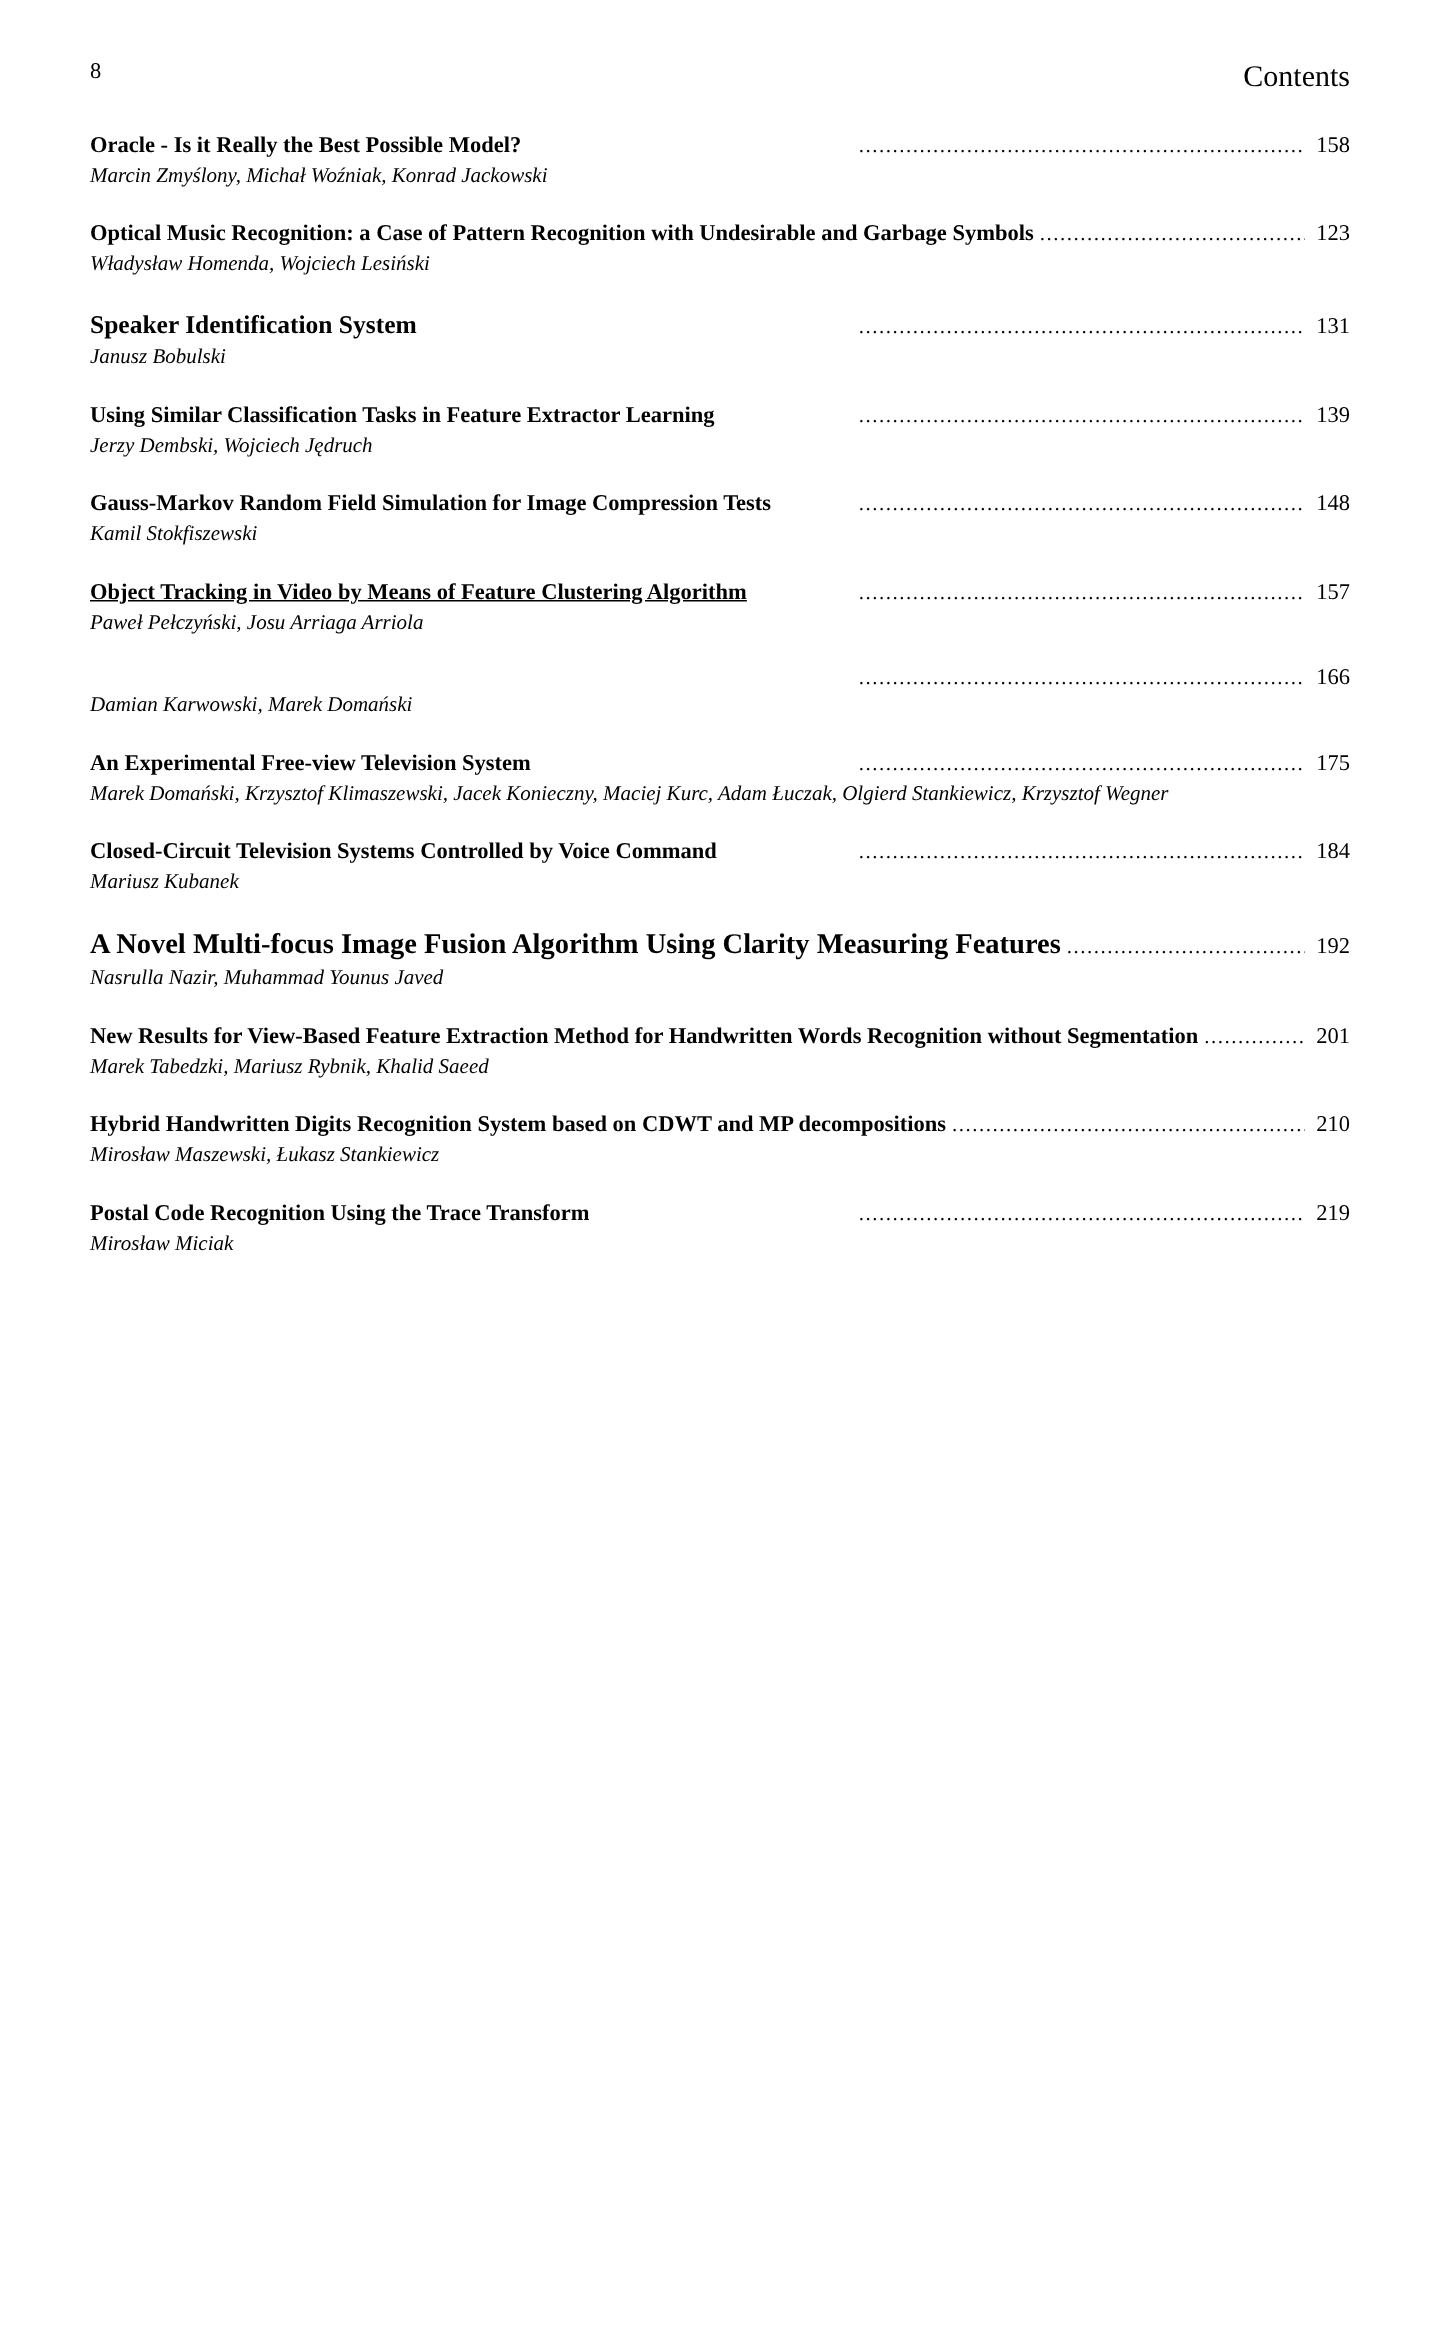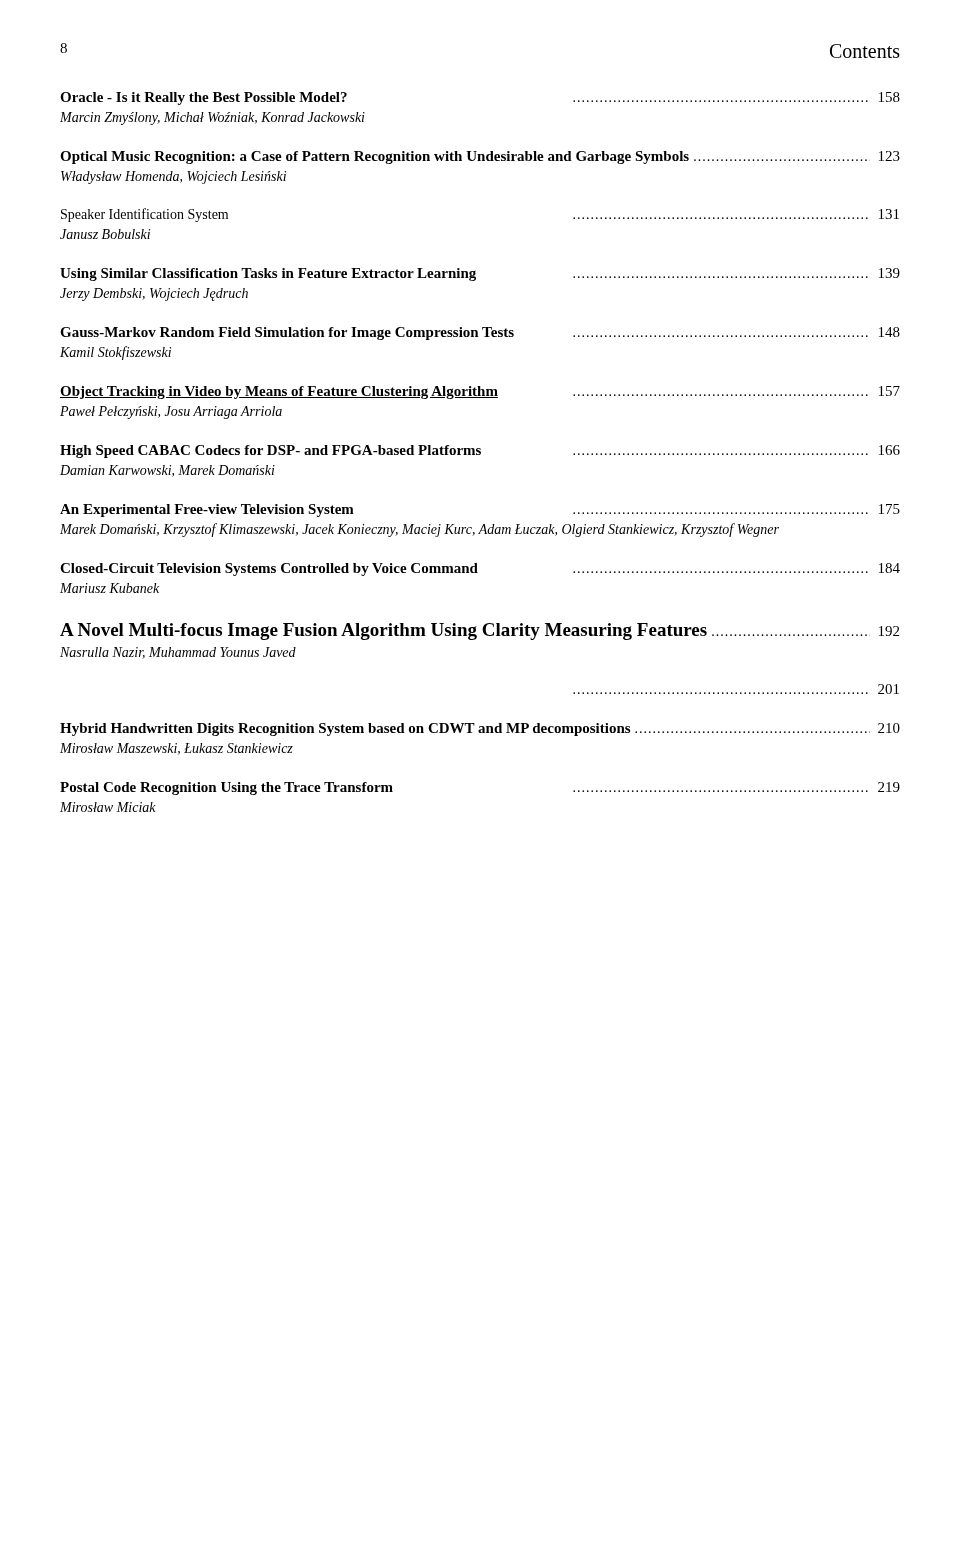--- a/index.html
+++ b/index.html
@@ -73,21 +73,21 @@
     <div class="entry-block">
       <div class="dots-row">
         <span style="font-weight: bold; font-size: 15px; line-height: 1.4;">Optical Music Recognition: a Case of Pattern Recognition with Undesirable and Garbage Symbols</span>
         <span class="dots-fill" style="text-align: right; overflow: hidden;">..................................................................</span>
         <span class="toc-page">123</span>
       </div>
       <div class="toc-author">Władysław Homenda, Wojciech Lesiński</div>
     </div>
     <div class="entry-block">
       <div class="dots-row">
-        <span style="font-weight: normal; font-size: 14px; line-height: 1.4;">Speaker Identification System</span>
+        <span style="font-weight: bold; font-size: 17px; line-height: 1.4;">Speaker Identification System</span>
         <span class="dots-fill" style="text-align: right; overflow: hidden;">..................................................................</span>
         <span class="toc-page">131</span>
       </div>
       <div class="toc-author">Janusz Bobulski</div>
     </div>
     <div class="entry-block">
       <div class="dots-row">
         <span style="font-weight: bold; font-size: 15px; line-height: 1.4;">Using Similar Classification Tasks in Feature Extractor Learning</span>
         <span class="dots-fill" style="text-align: right; overflow: hidden;">..................................................................</span>
         <span class="toc-page">139</span>
@@ -105,21 +105,20 @@
     <div class="entry-block">
       <div class="dots-row">
         <span style="font-weight: bold; font-size: 15px; line-height: 1.4; text-decoration: underline;">Object Tracking in Video by Means of Feature Clustering Algorithm</span>
         <span class="dots-fill" style="text-align: right; overflow: hidden;">..................................................................</span>
         <span class="toc-page">157</span>
       </div>
       <div class="toc-author">Paweł Pełczyński, Josu Arriaga Arriola</div>
     </div>
     <div class="entry-block">
       <div class="dots-row">
-        <span style="font-weight: bold; font-size: 15px; line-height: 1.4;">High Speed CABAC Codecs for DSP- and FPGA-based Platforms</span>
         <span class="dots-fill" style="text-align: right; overflow: hidden;">..................................................................</span>
         <span class="toc-page">166</span>
       </div>
       <div class="toc-author">Damian Karwowski, Marek Domański</div>
     </div>
     <div class="entry-block">
       <div class="dots-row">
         <span style="font-weight: bold; font-size: 15px; line-height: 1.4;">An Experimental Free-view Television System</span>
         <span class="dots-fill" style="text-align: right; overflow: hidden;">..................................................................</span>
         <span class="toc-page">175</span>
@@ -137,23 +136,25 @@
     <div class="entry-block">
       <div class="dots-row">
         <span style="font-weight: bold; font-size: 19px; line-height: 1.4; text-align: center;">A Novel Multi-focus Image Fusion Algorithm Using Clarity Measuring Features</span>
         <span class="dots-fill" style="text-align: right; overflow: hidden;">..................................................................</span>
         <span class="toc-page">192</span>
       </div>
       <div class="toc-author">Nasrulla Nazir, Muhammad Younus Javed</div>
     </div>
     <div class="entry-block">
       <div class="dots-row">
+        <span style="font-weight: bold; font-size: 15px; line-height: 1.4;">New Results for View-Based Feature Extraction Method for Handwritten Words Recognition without Segmentation</span>
         <span class="dots-fill" style="text-align: right; overflow: hidden;">..................................................................</span>
         <span class="toc-page">201</span>
       </div>
+      <div class="toc-author">Marek Tabedzki, Mariusz Rybnik, Khalid Saeed</div>
     </div>
     <div class="entry-block">
       <div class="dots-row">
         <span style="font-weight: bold; font-size: 15px; line-height: 1.4;">Hybrid Handwritten Digits Recognition System based on CDWT and MP decompositions</span>
         <span class="dots-fill" style="text-align: right; overflow: hidden;">..................................................................</span>
         <span class="toc-page">210</span>
       </div>
       <div class="toc-author">Mirosław Maszewski, Łukasz Stankiewicz</div>
     </div>
     <div class="entry-block">

